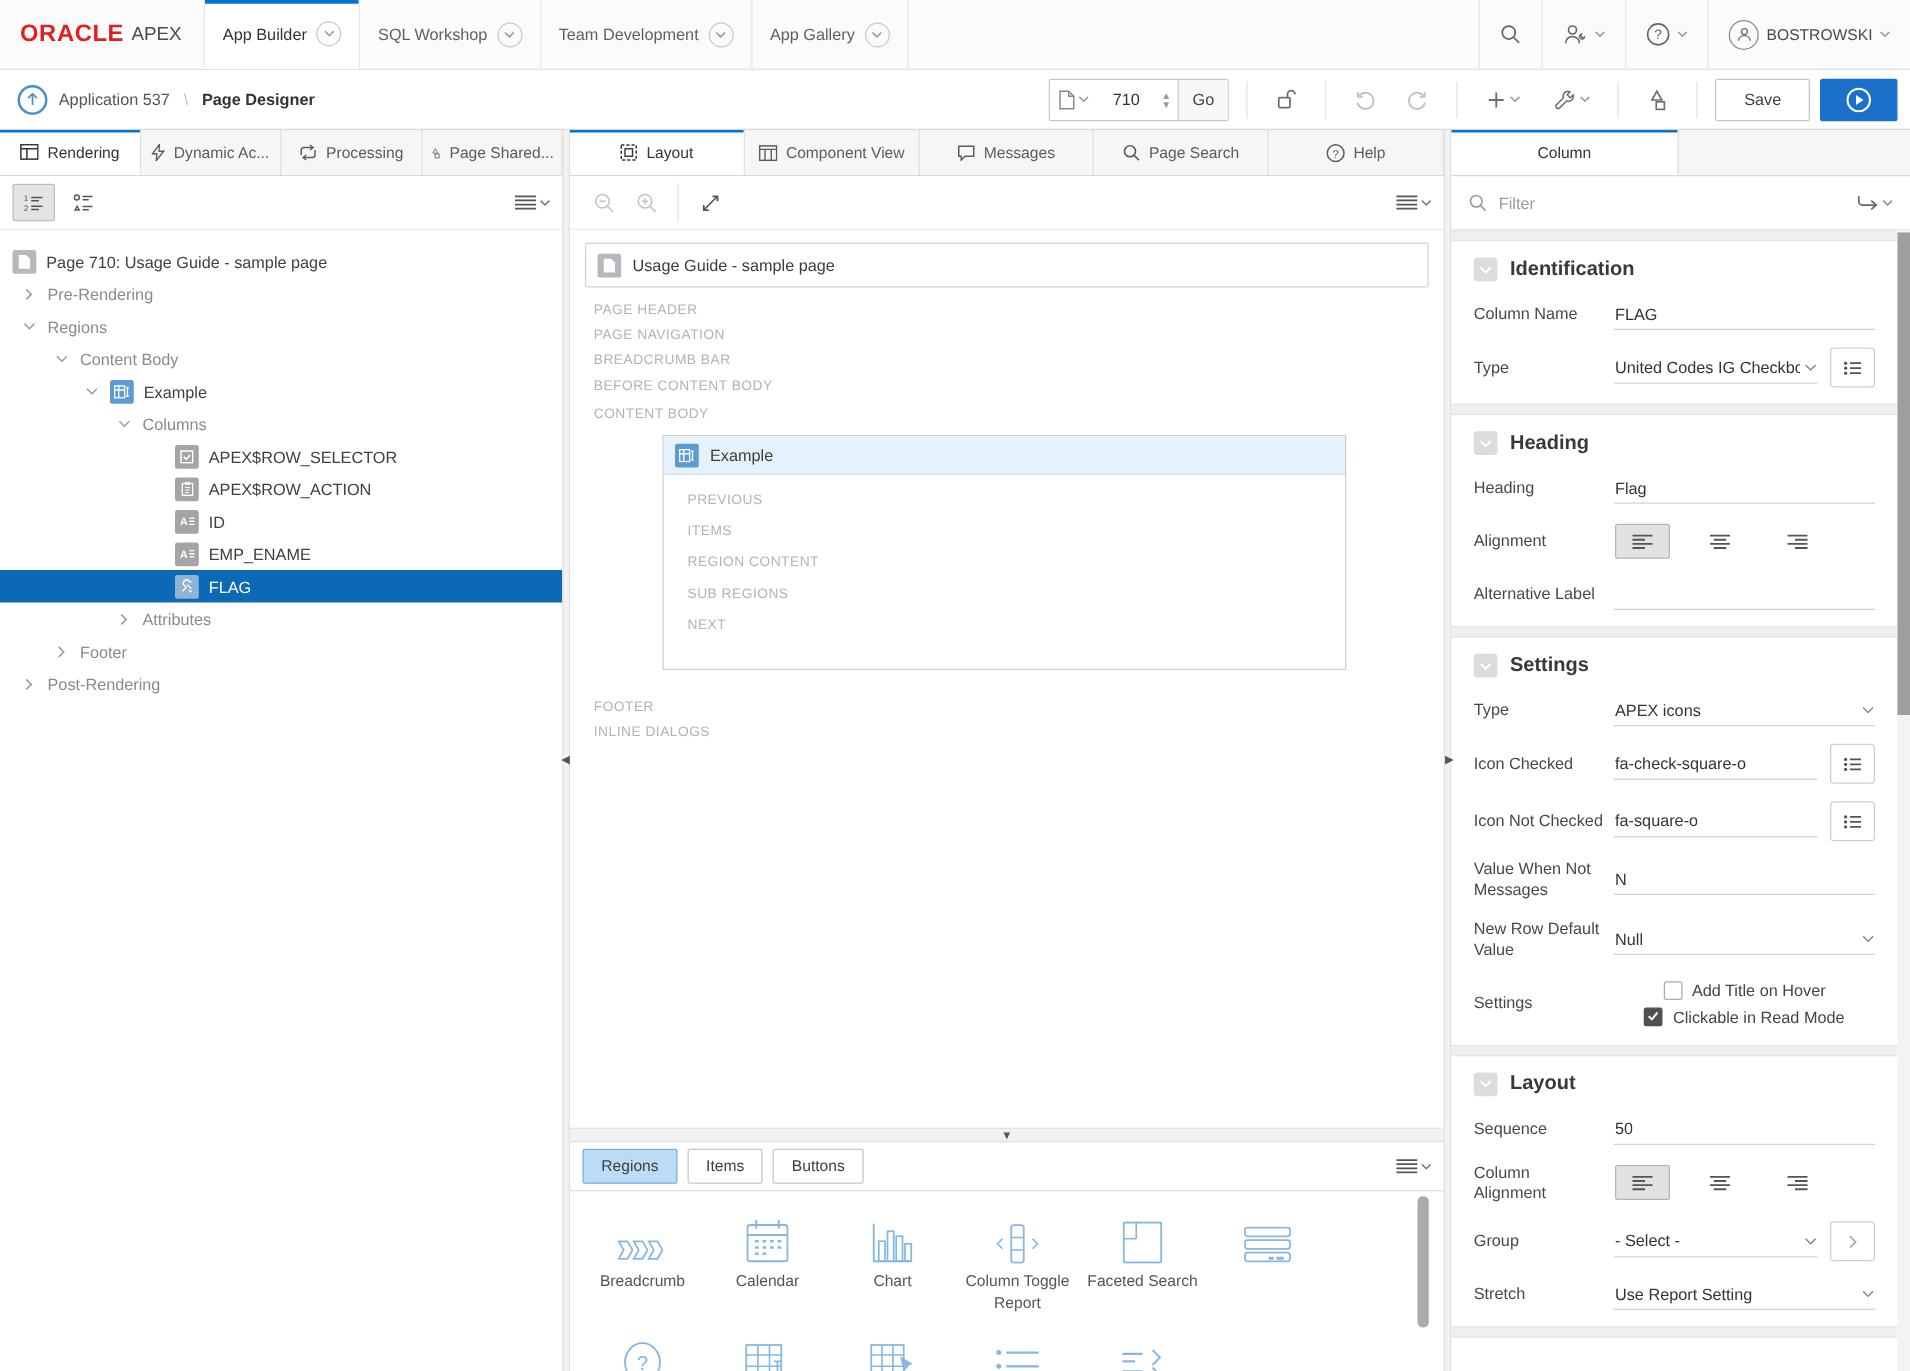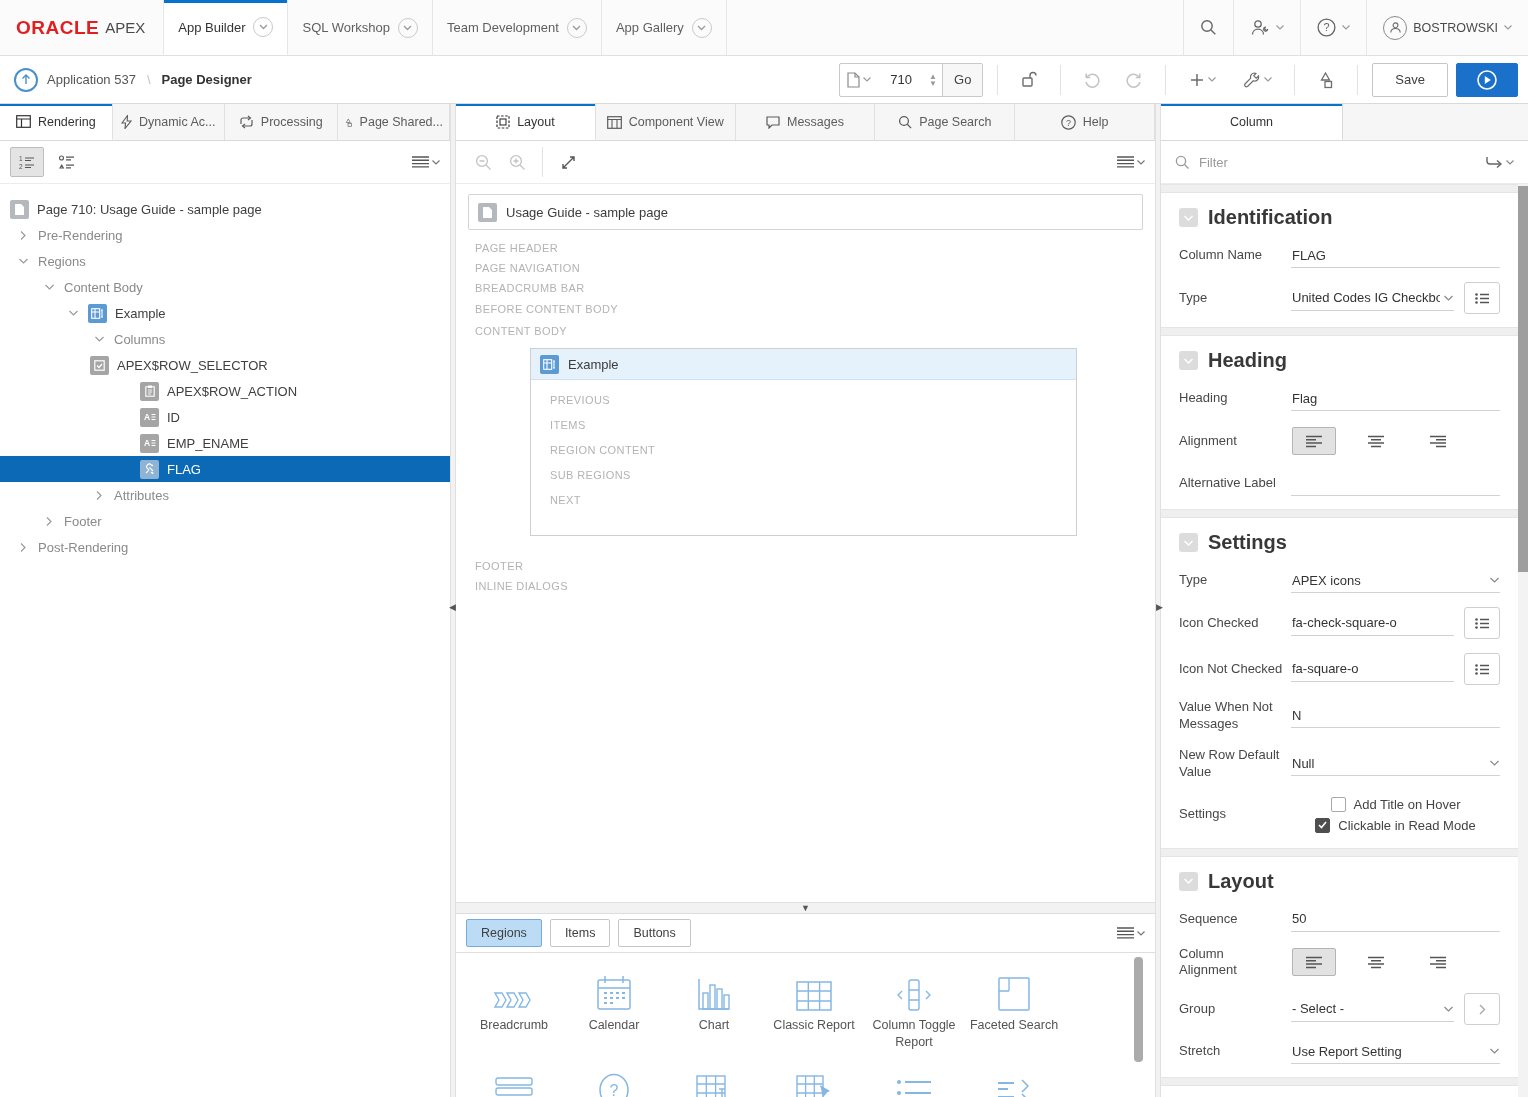--- a/index.html
+++ b/index.html
@@ -104,21 +104,21 @@
   .rtab { width:182px; background:#fff; box-shadow:inset 0 2px 0 #0572ce; border-right:1px solid #d9d9d9; border-bottom:1px solid #fff; display:flex; align-items:center; justify-content:center; color:#333; font-size:12.5px; cursor:pointer; }
   .filterrow { height:43px; display:flex; align-items:center; padding:0 14px; border-bottom:1px solid #ececec; gap:9px; }
   .filterrow input { border:0; outline:0; flex:1; font-size:13px; color:#333; font-family:inherit; }
   .filterrow input::placeholder { color:#9a9a9a; }
   .goicon { display:flex; align-items:center; gap:3px; color:#666; cursor:pointer; }
   .props { flex:1; position:relative; overflow:hidden; }
   .props-in { padding-right:10px; }
   .gsep { height:9px; background:#efefef; border-top:1px solid #e5e5e5; border-bottom:1px solid #e5e5e5; }
   .ghdr { display:flex; align-items:center; gap:10px; padding:13px 18px 7px 18px; }
   .colbtn { width:19px; height:19px; background:#dcdcdc; border-radius:3px; display:flex; align-items:center; justify-content:center; color:#fff; cursor:pointer; }
-  .gtitle { font-weight:bold; font-size:20px; color:#383838; }
+  .gtitle { font-weight:bold; font-size:16px; color:#383838; }
   .prow { display:flex; align-items:center; padding:7px 18px; }
   .plabel { width:112px; flex:none; font-size:13px; color:#484848; line-height:1.3; padding-right:8px; }
   .pctl { flex:1; min-width:0; display:flex; align-items:center; border-bottom:1px solid #d2d2d2; min-height:25px; padding:2px 1px; color:#333; }
   .pctl.nob { border-bottom:0; }
   .pctl .val { white-space:nowrap; overflow:hidden; }
   .pctl .chev { margin-left:auto; color:#888; flex:none; padding-left:4px; }
   .pbtn { width:36px; height:32px; flex:none; margin-left:10px; border:1px solid #cfcfcf; border-radius:3px; background:#fff; display:flex; align-items:center; justify-content:center; color:#555; cursor:pointer; }
   .alignset { display:flex; gap:18px; align-items:center; }
   .al-btn { width:44px; height:28px; display:flex; align-items:center; justify-content:center; border:1px solid transparent; border-radius:2px; color:#555; cursor:pointer; }
   .al-btn.on { background:#e2e2e2; border-color:#b5b5b5; }
@@ -419,21 +419,21 @@
           <span class="tl">Example</span>
         </div>
         <div class="trow" style="padding-left:92px;">
           <span class="chv">
               <svg width="9" height="6" viewBox="0 0 9 6">
                 <path d="M0.5 1L4.5 5L8.5 1" fill="none" stroke="currentColor" stroke-width="1.2"></path>
               </svg>
             </span>
           <span class="tl dim">Columns</span>
         </div>
-        <div class="trow" style="padding-left:68px;">
+        <div class="trow" style="padding-left:118px;">
           <span class="spc"></span>
           <span class="nicon gray">
               <svg width="11" height="11" viewBox="0 0 11 11">
                 <rect x="0.8" y="0.8" width="9.4" height="9.4" fill="none" stroke="#fff" stroke-width="1.2"></rect>
                 <path d="M3 5.5l2 2 3-3.5" fill="none" stroke="#fff" stroke-width="1.2"></path>
               </svg>
             </span>
           <span class="tl">APEX$ROW_SELECTOR</span>
         </div>
         <div class="trow" style="padding-left:118px;">
@@ -648,29 +648,20 @@
             <span class="gi">
                 <svg width="34" height="34" viewBox="0 0 34 34">
                   <path d="M2 2v30h30" fill="none" stroke="currentColor" stroke-width="1.5"></path>
                   <rect x="6" y="16" width="5" height="16" fill="none" stroke="currentColor" stroke-width="1.4"></rect>
                   <rect x="13" y="8" width="5" height="24" fill="none" stroke="currentColor" stroke-width="1.4"></rect>
                   <rect x="20" y="12" width="5" height="20" fill="none" stroke="currentColor" stroke-width="1.4"></rect>
                   <rect x="27" y="18" width="5" height="14" fill="none" stroke="currentColor" stroke-width="1.4"></rect>
                 </svg>
               </span>
             <span class="gl">Chart</span>
-          </div>
-          <div class="gitem">
-            <span class="gi">
-                <svg width="36" height="30" viewBox="0 0 36 30">
-                  <rect x="1" y="1" width="34" height="28" fill="none" stroke="currentColor" stroke-width="1.5"></rect>
-                  <path d="M1 10h34M1 20h34M12.3 1v28M23.6 1v28" stroke="currentColor" stroke-width="1.4"></path>
-                </svg>
-              </span>
-            <span class="gl">Classic Report</span>
           </div>
           <div class="gitem">
             <span class="gi">
                 <svg width="40" height="32" viewBox="0 0 40 32">
                   <rect x="15" y="1" width="10" height="30" rx="2" fill="none" stroke="currentColor" stroke-width="1.4"></rect>
                   <path d="M15 11h10M15 21h10" stroke="currentColor" stroke-width="1.3"></path>
                   <path d="M8 12l-4 4 4 4M32 12l4 4-4 4" fill="none" stroke="currentColor" stroke-width="1.4"></path>
                 </svg>
               </span>
             <span class="gl">Column Toggle Report</span>

